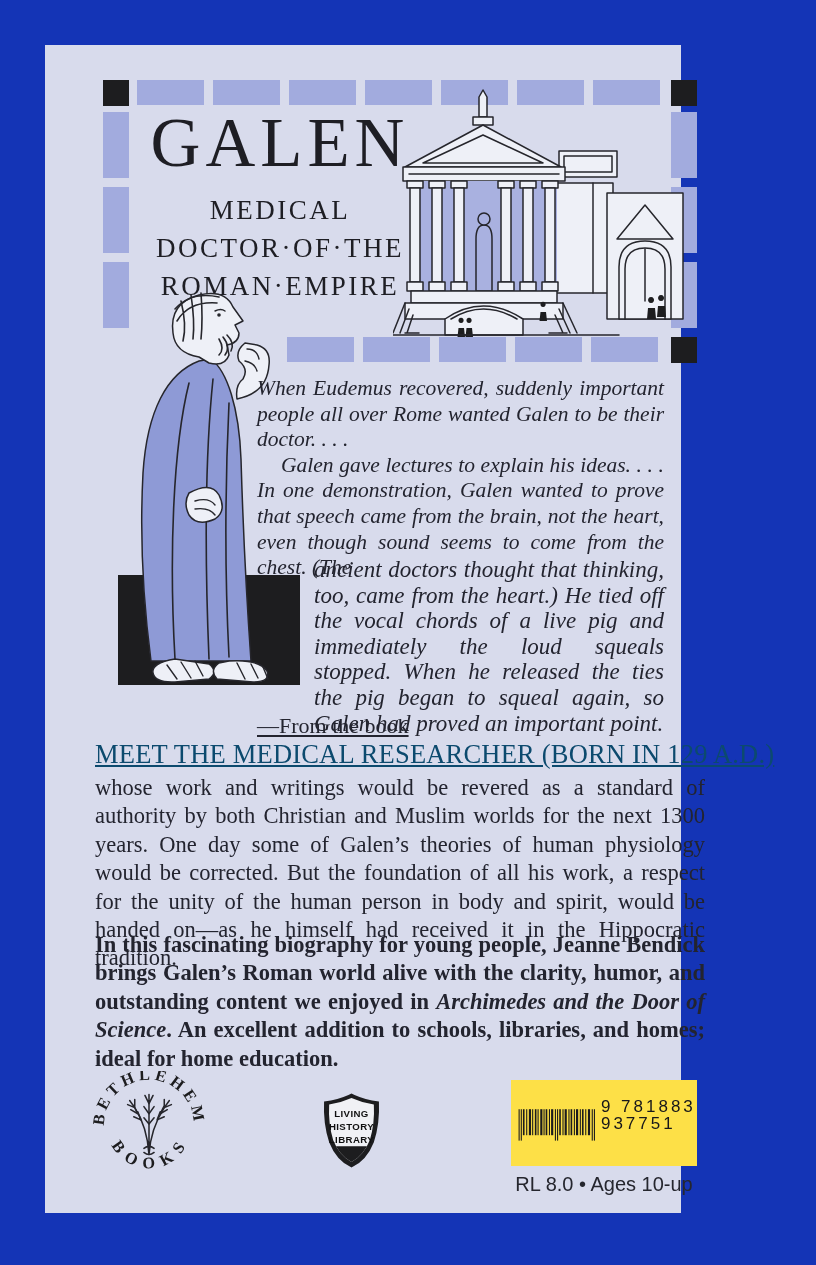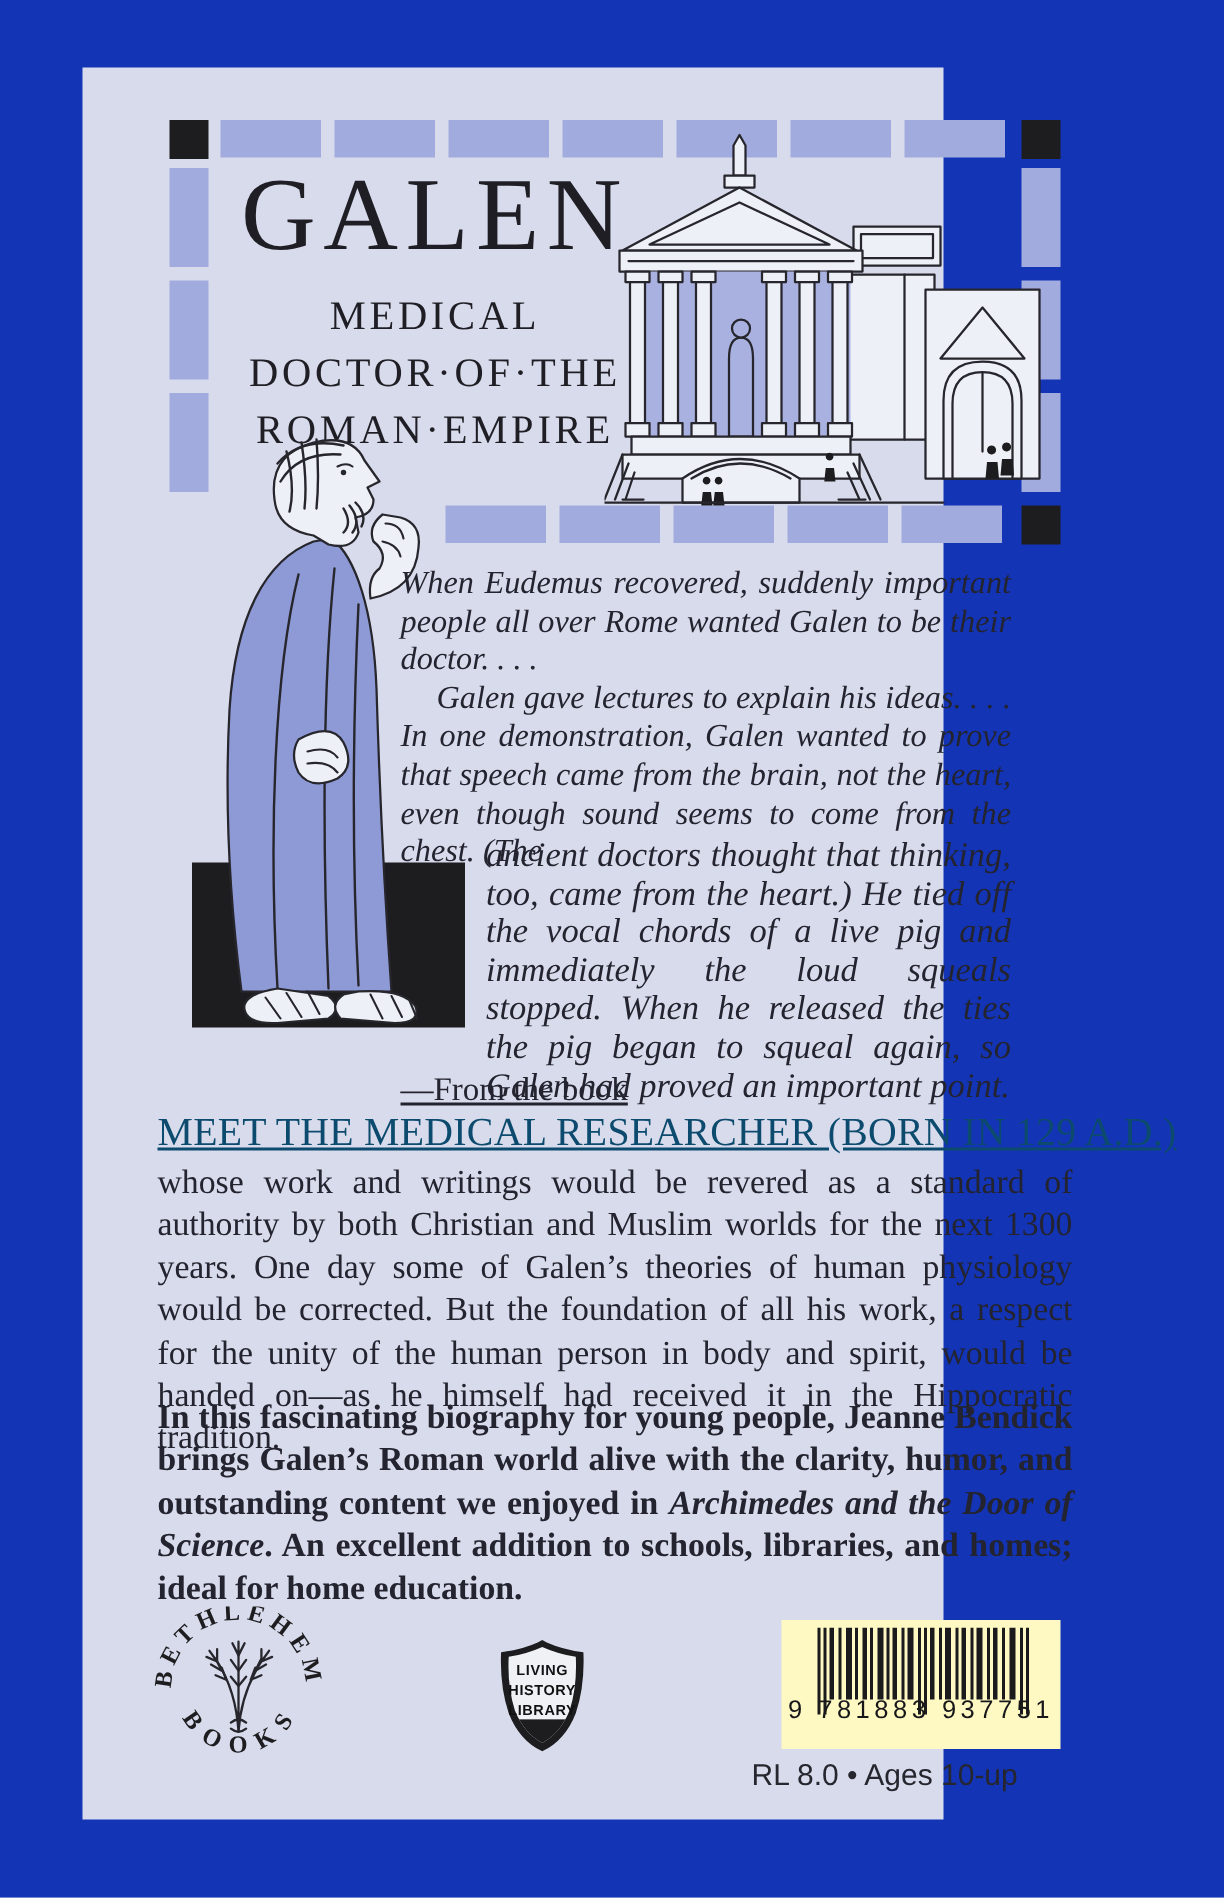--- a/index.html
+++ b/index.html
@@ -2,21 +2,21 @@
 <html><head>
 <meta charset="utf-8">
 <style>
   html,body{margin:0;padding:0;}
   body{
     width:816px;height:1265px;position:relative;overflow:hidden;
     background:#1434b6;
     font-family:"Liberation Serif",serif;
   }
   .card{
-    position:absolute;left:55px;top:45px;width:574px;height:1168px;
+    position:absolute;left:45px;top:45px;width:636px;height:1168px;
     background:#d8dbec;color:#23242f;
   }
   
   .sq{position:absolute;width:26px;height:26px;background:#1d1d1f;}
   .tiles-h{position:absolute;display:flex;gap:9px;height:25px;}
   .tiles-v{position:absolute;display:flex;flex-direction:column;gap:9px;width:26px;}
   .tiles-h .tile{width:67px;height:25px;background:#a2abde;}
   .tiles-v .tile{width:26px;height:66px;background:#a2abde;}
   
   .title{
@@ -58,29 +58,29 @@
   .bold-para{
     position:absolute;left:50px;top:886px;width:610px;
     font-size:22.5px;line-height:28.4px;text-align:justify;font-weight:bold;
   }
   .bold-para .it{font-style:italic;}
   
   .beth-logo{position:absolute;left:48px;top:1026px;width:112px;height:112px;}
   .shield{position:absolute;left:275px;top:1048px;width:63px;height:76px;}
   .barcode-box{
     position:absolute;left:466px;top:1035px;width:186px;height:86px;
-    background:#fef9c3;display:flex;flex-direction:column;align-items:center;
+    background:#fde047;display:flex;flex-direction:row;align-items:center;
   }
   .barcode-box svg{display:block;margin-top:5px;}
   .barcode-digits{
     font-family:"Liberation Sans",sans-serif;font-size:17px;letter-spacing:3px;
     color:#17171a;margin-top:-16px;line-height:1;
   }
   .rl-note{
-    position:absolute;left:446px;top:1128px;width:226px;
+    position:absolute;left:446px;top:1128px;width:226px;text-align:center;
     font-family:"Liberation Sans",sans-serif;font-size:20px;color:#25262e;
   }
   .lineart{stroke:#26262c;fill:none;stroke-width:1.5;stroke-linejoin:round;stroke-linecap:round;}
   .fillw{fill:#eef0f7;} .fillp{fill:#a9b1e0;} .fillk{fill:#1d1d1f;stroke:none;}
   .circle-text{font-family:"Liberation Serif",serif;font-size:16px;font-weight:600;letter-spacing:4px;fill:#1d1d1f;}
   .shield-text{font-family:"Liberation Sans",sans-serif;font-size:9.5px;font-weight:bold;fill:#111;letter-spacing:0.4px;}
 </style>
 </head>
 <body>
 

